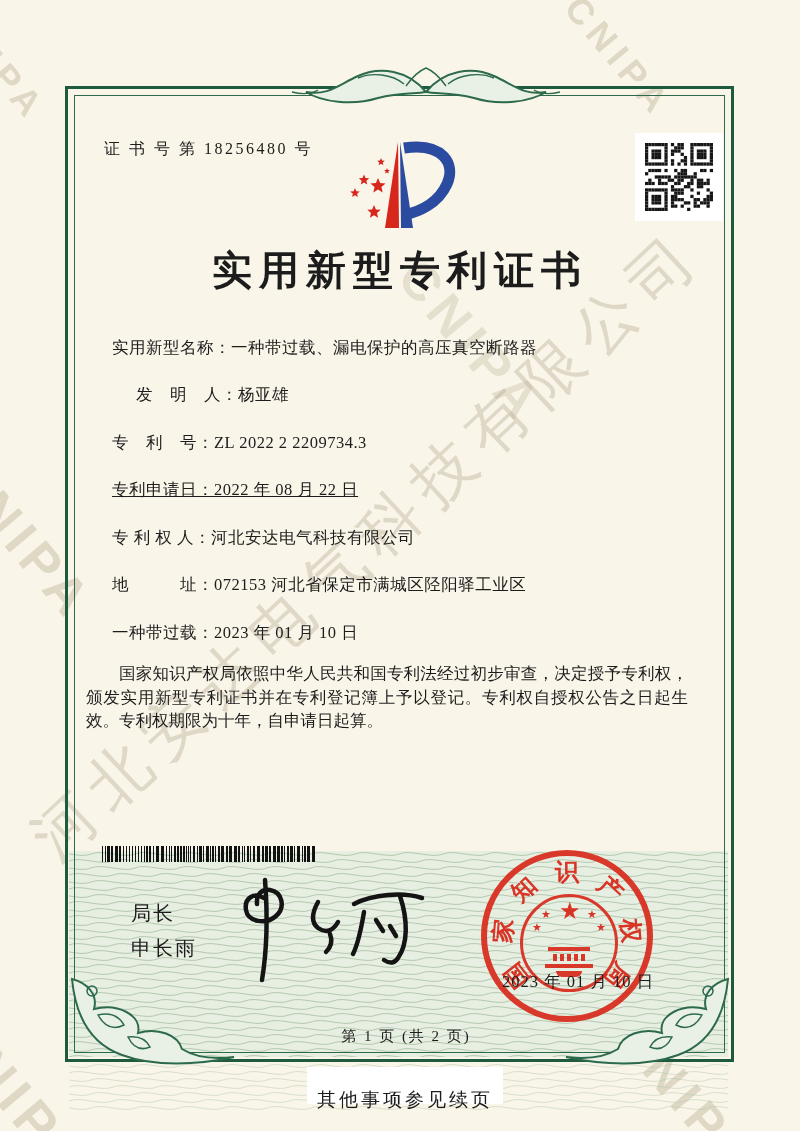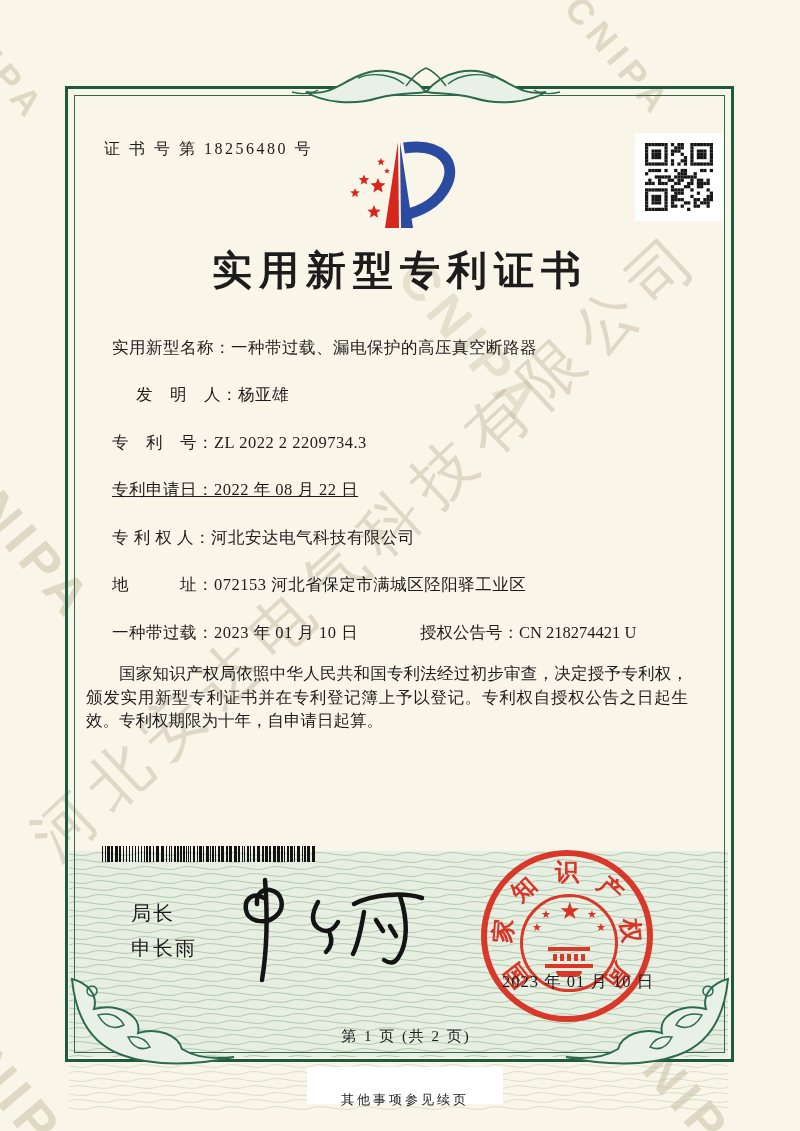--- a/index.html
+++ b/index.html
@@ -45,21 +45,21 @@
         text-align:center;line-height:28px;font-size:24px;font-weight:700;color:rgba(216,41,26,.95);
         font-family:"Liberation Serif",serif;}
   .emblem{position:absolute;left:33px;top:38px;width:98px;height:98px;border:3px solid rgba(216,41,26,.92);
         border-radius:50%;box-sizing:border-box;}
   .emblem .star{position:absolute;color:rgba(216,41,26,.95);line-height:1;}
   .emblem .bar{position:absolute;background:rgba(216,41,26,.92);}
   .seal-date{left:502px;top:971px;font-size:16.5px;letter-spacing:1px;z-index:6;}
   .page-no{left:0;top:1027px;width:764px;text-align:center;font-size:15px;letter-spacing:2px;margin-left:24px;}
   .cont-box{left:307px;top:1067px;width:196px;height:37px;background:#ffffff;
         display:flex;align-items:center;justify-content:center;}
-  .cont-box span{font-size:13px;letter-spacing:3px;margin-top:28px;}
+  .cont-box span{font-size:19px;letter-spacing:3px;margin-top:28px;}
   .z1{z-index:1}.z2{z-index:2}.z3{z-index:3}.z4{z-index:4}
 </style>
 </head>
 <body>
 
 <div class="wm" style="left:-38px;top:-8px;font-size:36px;transform:rotate(50deg);">CNIPA</div>
 <div class="wm" style="left:588px;top:-12px;font-size:36px;transform:rotate(50deg);">CNIPA</div>
 <div class="wm" style="left:-18px;top:445px;font-size:52px;transform:rotate(50deg);">CNIPA</div>
 <div class="wm" style="left:432px;top:248px;font-size:52px;opacity:.75;transform:rotate(50deg);">CNIPA</div>
 <div class="wm" style="left:-25px;top:1000px;font-size:54px;transform:rotate(50deg);">CNIPA</div>
@@ -390,21 +390,20 @@
   <span class="field-label">专利申请日：</span><span class="field-value">2022 年 08 月 22 日</span>
 </div>
 <div class="abs field-row z3" style="top:527px;">
   <span class="field-label">专 利 权 人：</span><span class="field-value">河北安达电气科技有限公司</span>
 </div>
 <div class="abs field-row z3" style="top:574px;">
   <span class="field-label">地　　　址：</span><span class="field-value">072153 河北省保定市满城区陉阳驿工业区</span>
 </div>
 <div class="abs field-row z3" style="top:622px;">
   <span class="field-label">一种带过载：</span><span class="field-value">2023 年 01 月 10 日</span>
-  <span class="grant-no"><span>授权公告号：</span><span>CN 218274421 U</span></span>
 </div>
 
 <div class="abs body-text z3" style="top:662px;">
   <p>国家知识产权局依照中华人民共和国专利法经过初步审查，决定授予专利权，颁发实用新型专利证书并在专利登记簿上予以登记。专利权自授权公告之日起生效。专利权期限为十年，自申请日起算。</p>
 </div>
 
 <svg class="abs barcode z3" id="barcode-svg" viewBox="0 0 214 16" preserveAspectRatio="none" xmlns="http://www.w3.org/2000/svg">
     <rect x="0" y="0" width="1" height="16" fill="#121212"></rect>
     <rect x="3" y="0" width="1" height="16" fill="#121212"></rect>
     <rect x="5" y="0" width="3" height="16" fill="#121212"></rect>

